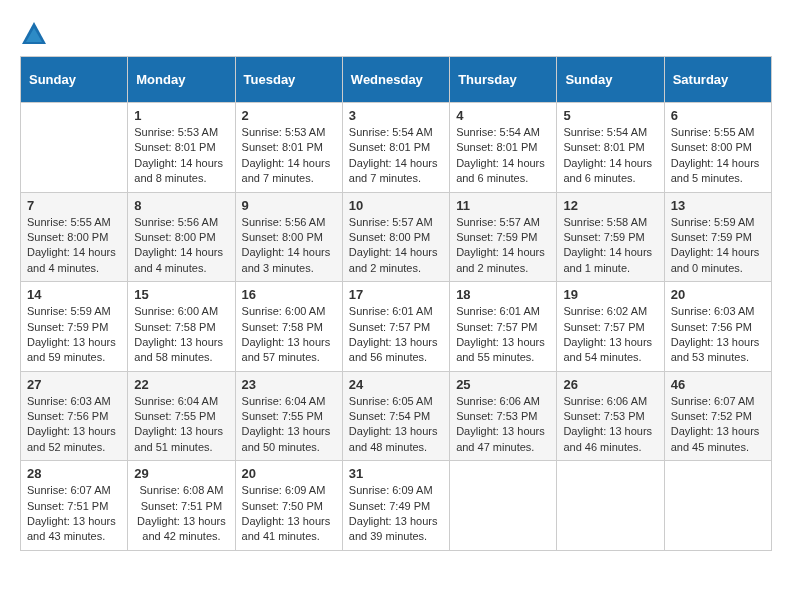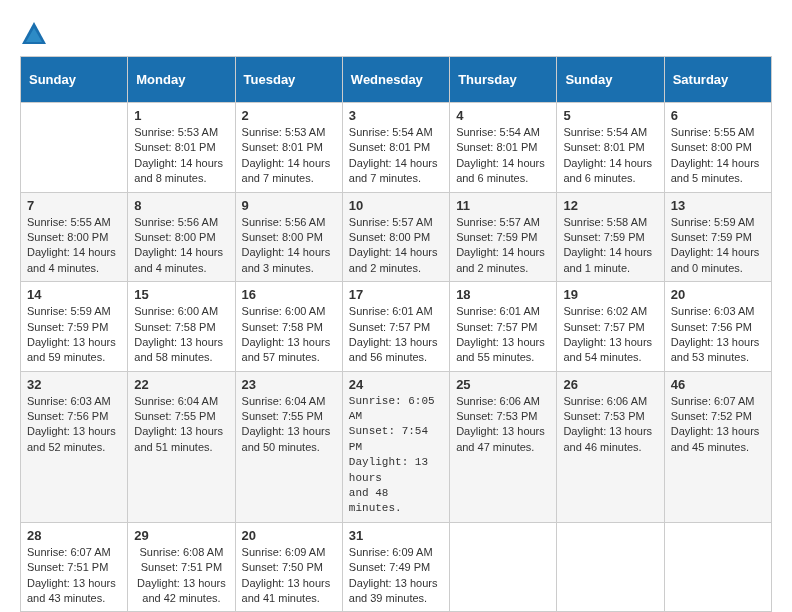--- a/index.html
+++ b/index.html
@@ -273,21 +273,21 @@
         <td>
           <span class="day-number">20</span>
           <div class="day-info" style="white-space: pre-line;">Sunrise: 6:03 AM
 Sunset: 7:56 PM
 Daylight: 13 hours
 and 53 minutes.</div>
         </td>
       </tr>
       <tr>
         <td>
-          <span class="day-number">32</span>
+          <span class="day-number">27</span>
           <div class="day-info" style="white-space: pre-line;">Sunrise: 6:03 AM
 Sunset: 7:56 PM
 Daylight: 13 hours
 and 52 minutes.</div>
         </td>
         <td>
           <span class="day-number">22</span>
           <div class="day-info" style="white-space: pre-line;">Sunrise: 6:04 AM
 Sunset: 7:55 PM
 Daylight: 13 hours
@@ -295,21 +295,21 @@
         </td>
         <td>
           <span class="day-number">23</span>
           <div class="day-info" style="white-space: pre-line;">Sunrise: 6:04 AM
 Sunset: 7:55 PM
 Daylight: 13 hours
 and 50 minutes.</div>
         </td>
         <td>
           <span class="day-number">24</span>
-          <div class="day-info" style="white-space: pre-line; font-family: Liberation Mono, monospace;">Sunrise: 6:05 AM
+          <div class="day-info" style="white-space: pre-line;">Sunrise: 6:05 AM
 Sunset: 7:54 PM
 Daylight: 13 hours
 and 48 minutes.</div>
         </td>
         <td>
           <span class="day-number">25</span>
           <div class="day-info" style="white-space: pre-line;">Sunrise: 6:06 AM
 Sunset: 7:53 PM
 Daylight: 13 hours
 and 47 minutes.</div>

